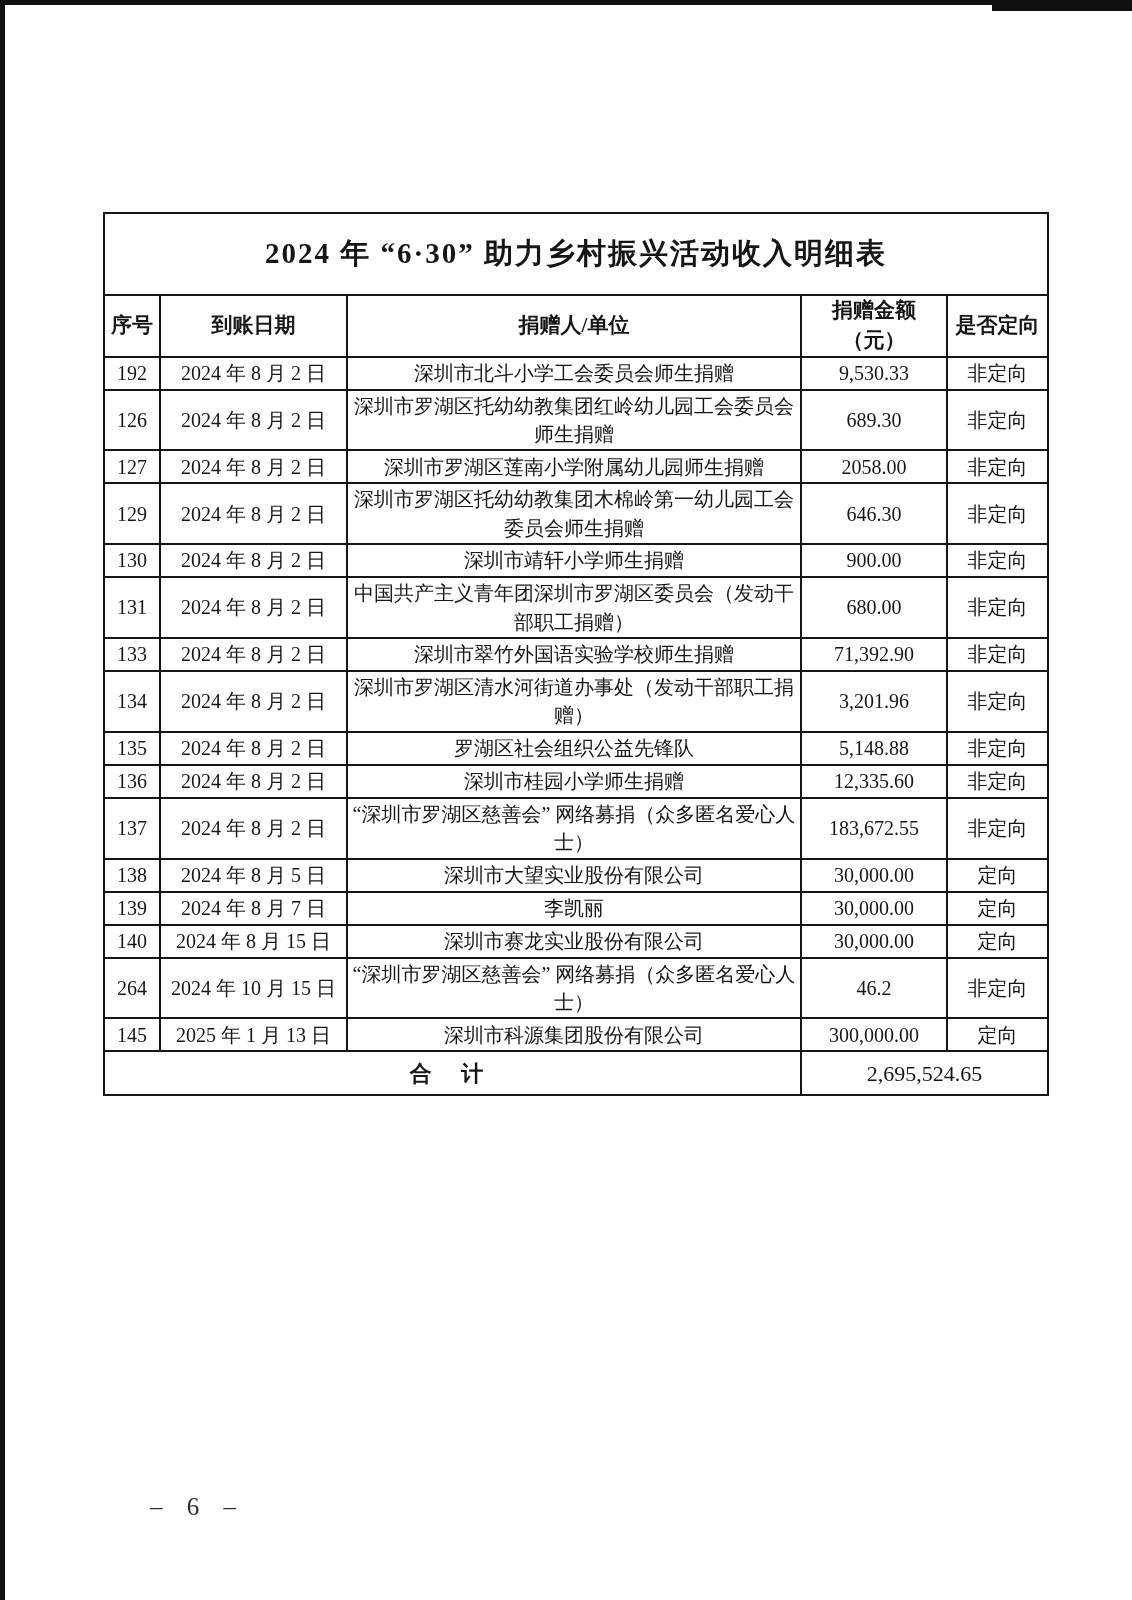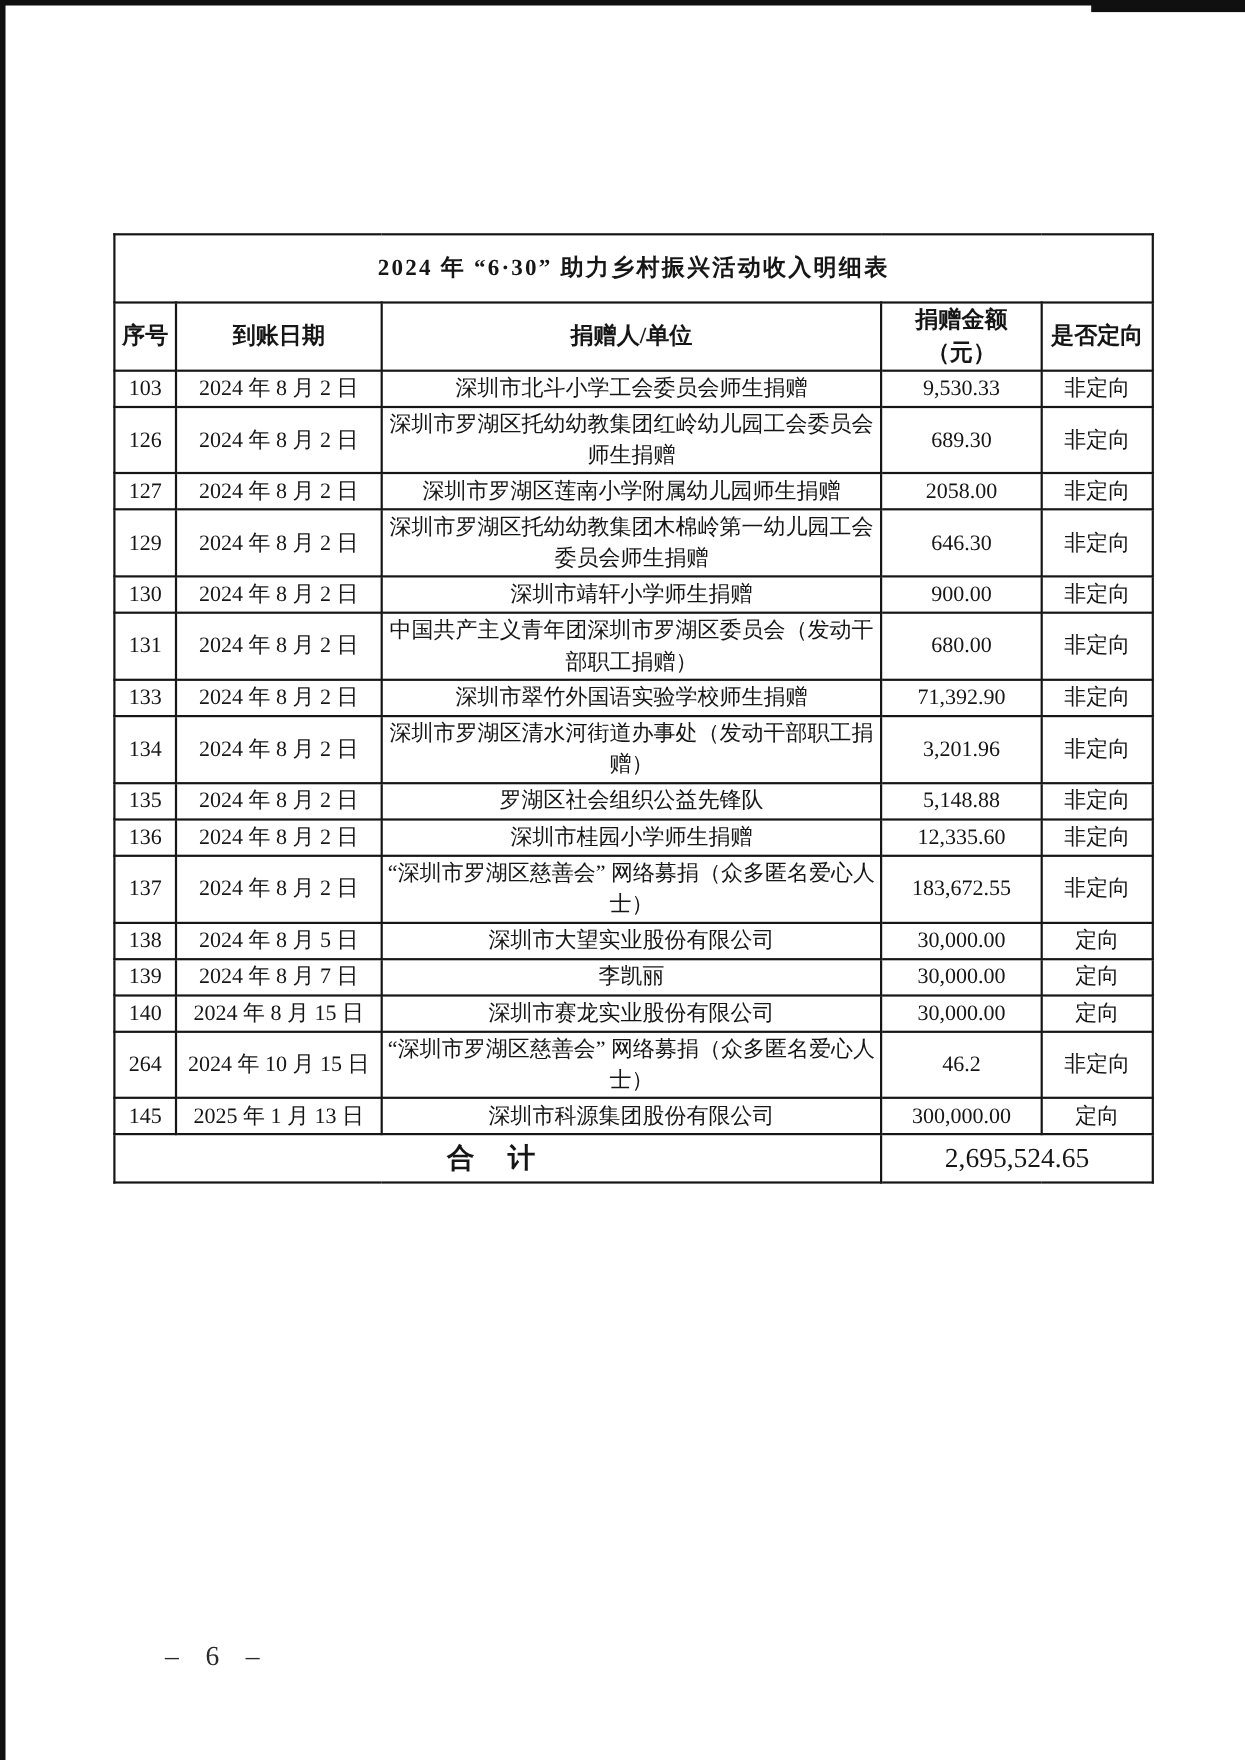--- a/index.html
+++ b/index.html
@@ -33,36 +33,36 @@
     border:2px solid var(--ink);
     text-align:center;
     vertical-align:middle;
     padding:1px 4px;
     font-size:20px;
     line-height:1.42;
     word-break:break-all;
   }
   tr.title-row th{
     height:60px;
-    font-size:21px;
+    font-size:29px;
     font-weight:bold;
     letter-spacing:2px;
-    padding:0;
+    padding:10px;
   }
   tr.header-row th{
     height:30px;
     font-size:21px;
     font-weight:600;
     padding:0 1px;
   }
   tbody td{height:29px;}
   td.donor-cell{padding:0 6px;}
   tr.total-row td{
     height:40px;
-    font-size:25px;
+    font-size:22px;
   }
   tr.total-row td.total-label{letter-spacing:12px;font-weight:600;}
   .footer-page{
     position:absolute;
     left:150px;top:1493px;
     font-size:25px;
     letter-spacing:9px;
     color:#2b2b2b;
     font-family:"Liberation Serif","DejaVu Serif",serif;
   }
@@ -90,21 +90,21 @@
       <tr class="header-row">
         <th>序号</th>
         <th>到账日期</th>
         <th>捐赠人/单位</th>
         <th>捐赠金额（元）</th>
         <th>是否定向</th>
       </tr>
     </thead>
     <tbody id="rows-body">
         <tr>
-          <td>103</td>
+          <td>192</td>
           <td>2024 年 8 月 2 日</td>
           <td class="donor-cell">深圳市北斗小学工会委员会师生捐赠</td>
           <td>9,530.33</td>
           <td>非定向</td>
         </tr>
         <tr>
           <td>126</td>
           <td>2024 年 8 月 2 日</td>
           <td class="donor-cell">深圳市罗湖区托幼幼教集团红岭幼儿园工会委员会师生捐赠</td>
           <td>689.30</td>

